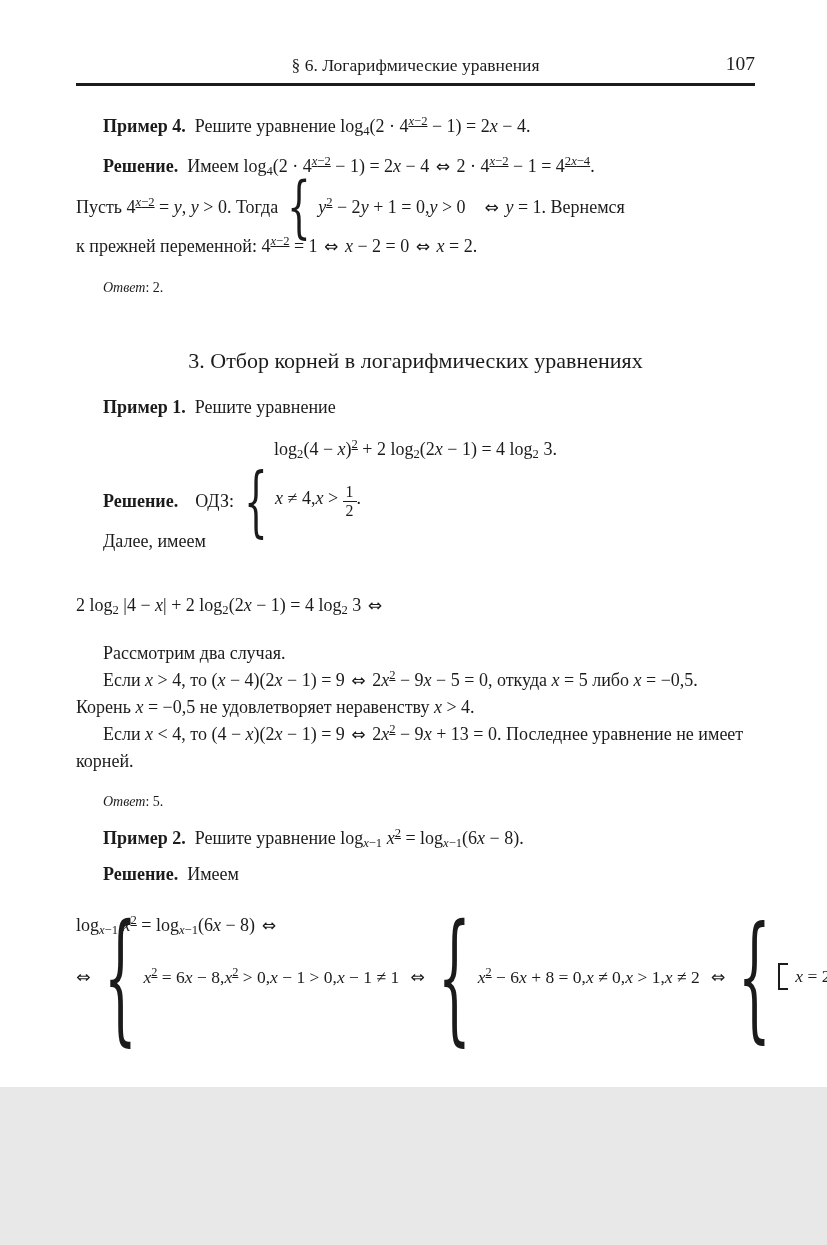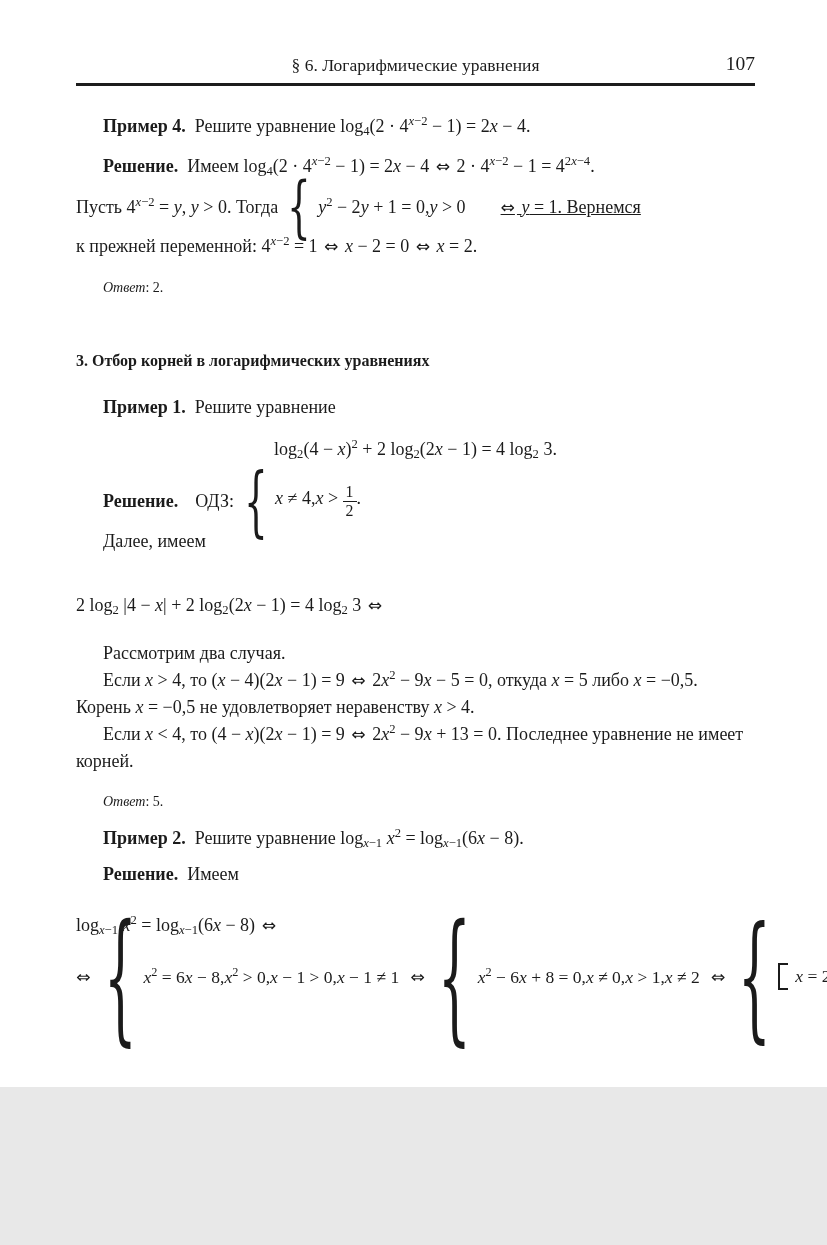--- a/index.html
+++ b/index.html
@@ -19,21 +19,21 @@
   .runhead { position: relative; text-align: center; font-size: 17.5px; line-height: 22px; }
   .runhead .pagenum { position: absolute; right: 0; top: -1px; font-size: 19.5px; }
   .rule { border: 0; border-top: 3px solid #1c1c1c; margin: 7px 0 0 0; }
 
   p { margin: 0; line-height: 27px; }
   .indent { text-indent: 27px; }
   .lead { font-weight: bold; }
   .lead-gap { margin-right: 9px; }
   .answer { font-size: 14px; }
 
-  sup { font-size: 0.70em; line-height: 0; vertical-align: 0.55em; }
+  sup { font-size: 0.70em; line-height: 0; vertical-align: 0.55em; text-decoration: underline; }
   sub { font-size: 0.70em; line-height: 0; vertical-align: -0.25em; }
   .arr { font-family: "DejaVu Sans", sans-serif; font-size: 0.95em; padding: 0 2px; }
 
   .math { white-space: nowrap; }
 
   
   .sys { display: inline-flex; align-items: center; vertical-align: middle; }
   .brace {
     font-family: "DejaVu Serif", serif; font-weight: 400; line-height: 1;
     display: inline-block; margin-right: 5px;
@@ -52,25 +52,25 @@
 
   
   .bracketrow { display: flex; align-items: stretch; margin-bottom: 2px; }
   .sqb { width: 10px; border-left: 2px solid #1b1b1b; border-top: 2px solid #1b1b1b;
          border-bottom: 2px solid #1b1b1b; margin: 3px 7px 3px 0; }
 
   
   .ex4-p1 { margin-top: 27px; }
   .ex4-p2 { margin-top: 13px; white-space: nowrap; }
   .ex4-sysline { display: flex; align-items: center; margin-top: 5px; gap: 7px; }
-  .ex4-sysline .post { margin-left: 26px; text-decoration: underline; }
+  .ex4-sysline .post { margin-left: 10px; }
   .ex4-p4 { margin-top: 4px; }
   .ex4-answer { margin-top: 14px; }
 
-  .sec-heading { margin-top: 46px; text-align: left; font-weight: bold; font-size: 16px; }
+  .sec-heading { margin-top: 46px; text-align: center; font-weight: normal; font-size: 22px; }
   .ex1-p1 { margin-top: 20px; }
   .disp-center { margin-top: 15px; text-align: center; }
   .odz-row { display: flex; align-items: center; margin-top: 16px; padding-left: 27px; gap: 8px; }
   .odz-row .lines .ln { line-height: 33px; }
   .further { margin-top: 5px; }
   .dispblock { margin-top: 35px; }
   .dispblock .dl { line-height: 31px; white-space: nowrap; }
   .dispblock .dl2 { margin-left: 104px; }
   .cases-p1 { margin-top: 19px; }
   .ex1-answer { margin-top: 13px; }

